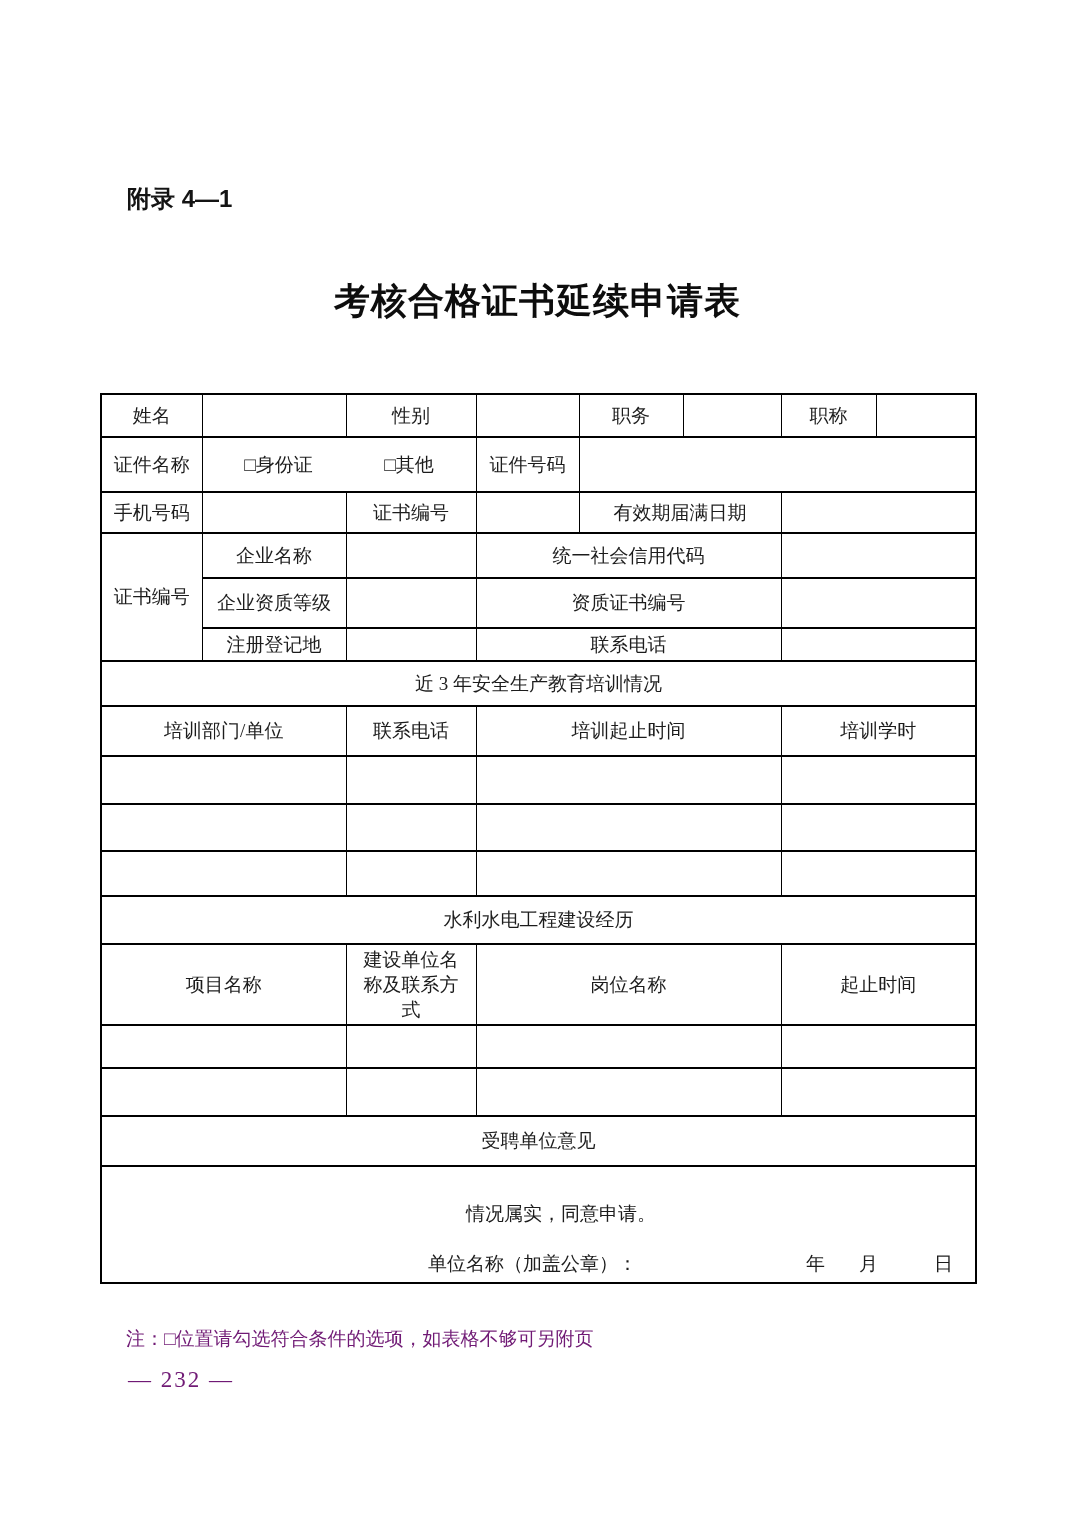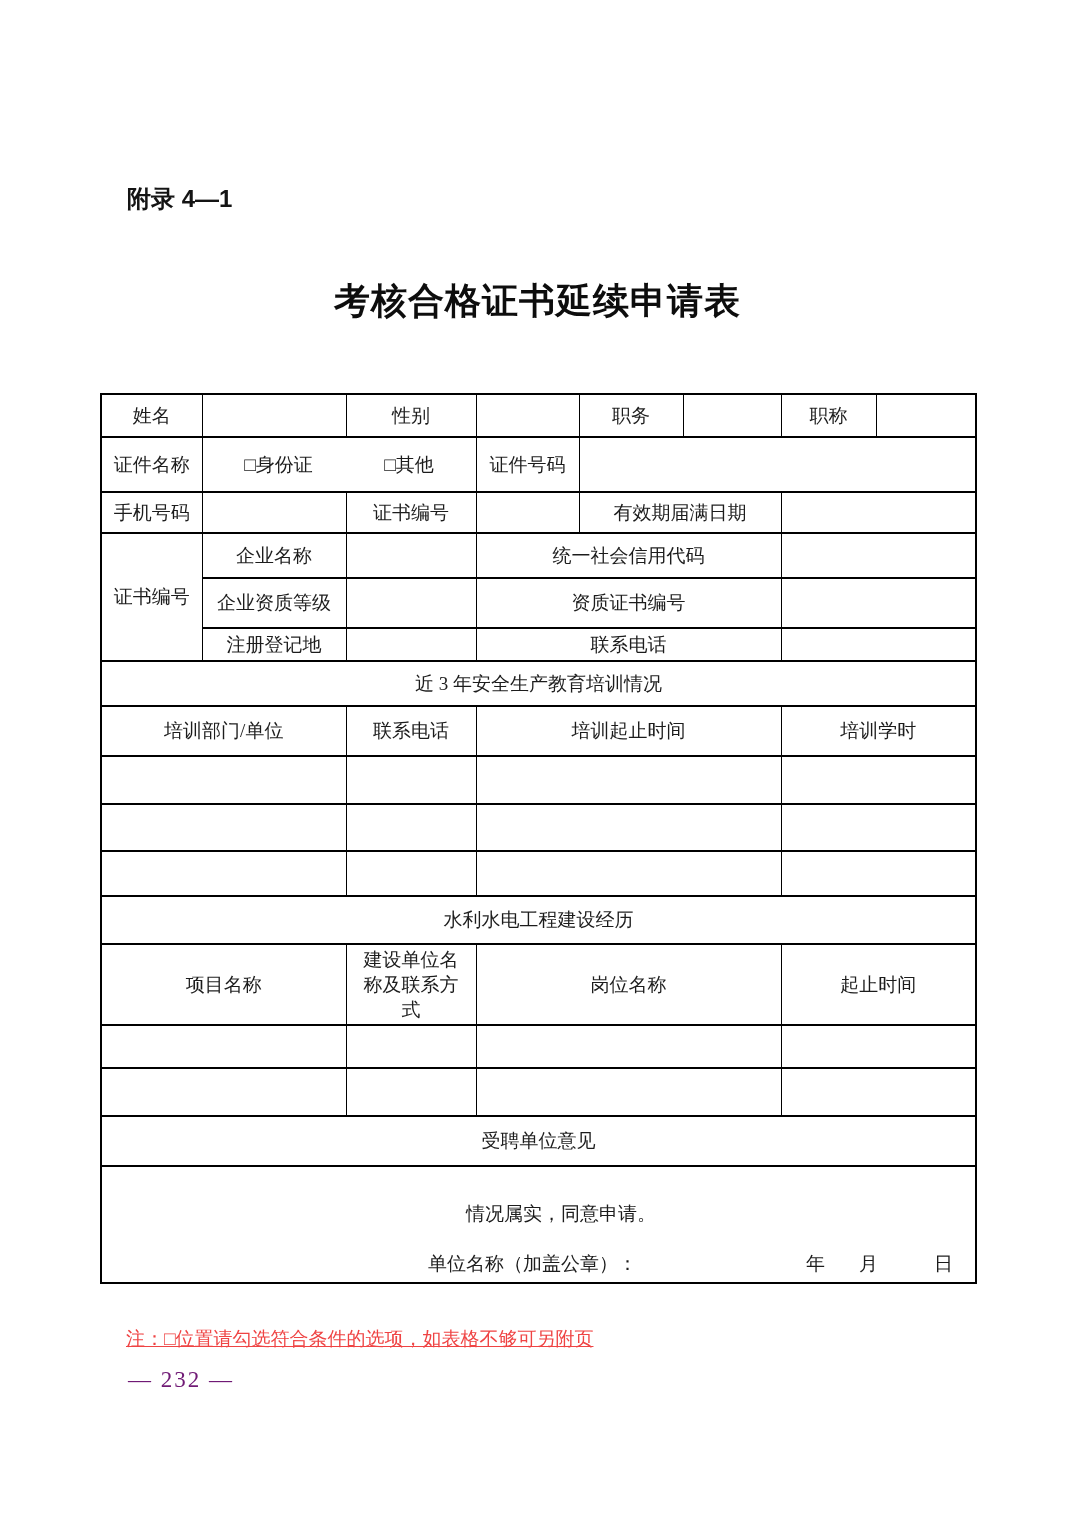--- a/index.html
+++ b/index.html
@@ -41,21 +41,21 @@
   .checkbox-options { display:flex; justify-content:space-around; align-items:center; }
   td.opinion-body { text-align:left; vertical-align:top; padding:0; }
   .statement-line { margin:28px 0 0 45px; }
   .seal-line { display:flex; align-items:baseline; margin-top:24px; }
   .seal-label { margin-left:326px; }
   .ymd-group { margin-left:auto; margin-right:22px; white-space:nowrap; }
   .ymd-group .ymd-month { margin-left:34px; }
   .ymd-group .ymd-day { margin-left:56px; }
   .footnote {
     position:absolute; left:126px; top:1326px;
-    font-size:19px; color:#ef4444;text-decoration:underline;
+    font-size:19px; color:#701a75;
   }
   .page-number {
     position:absolute; left:128px; top:1367px;
     font-size:23px; letter-spacing:2px; color:#701a75;
   }
 </style>
 </head>
 <body>
 
 <div class="page">

